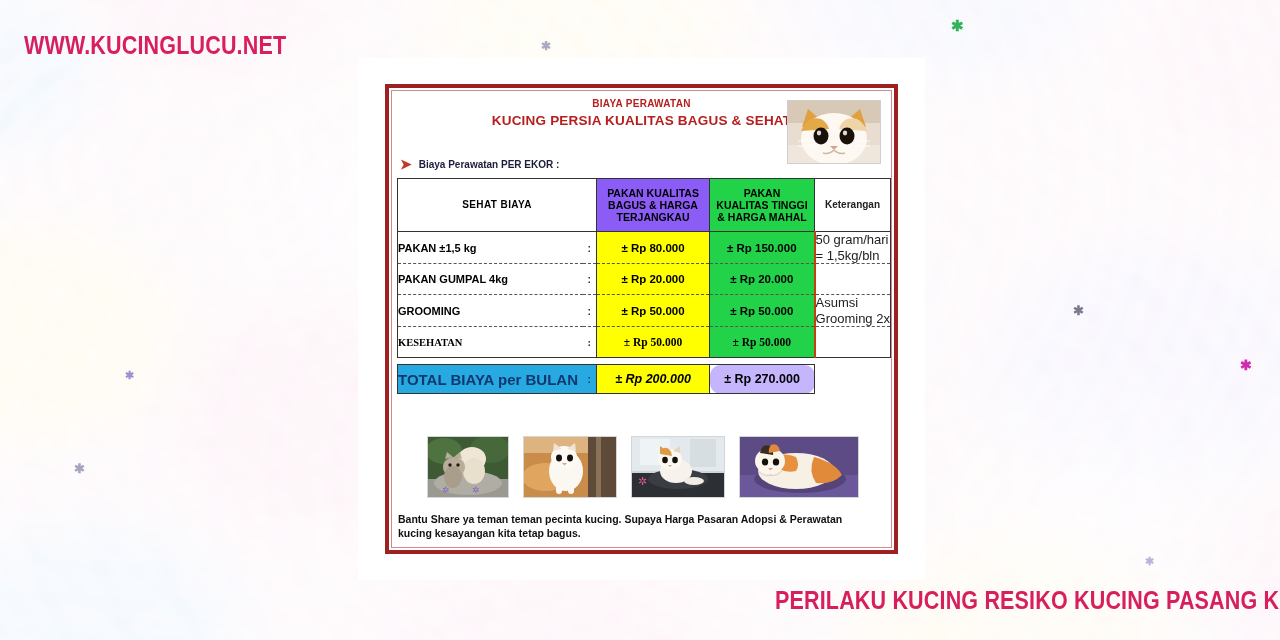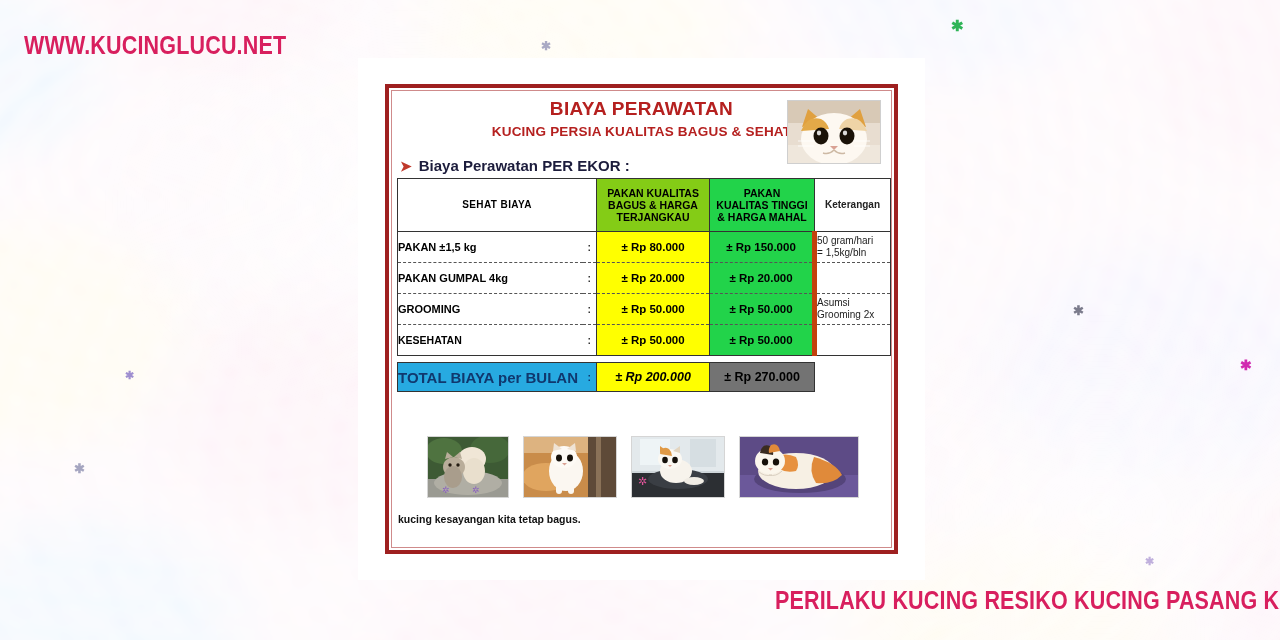--- a/index.html
+++ b/index.html
@@ -66,69 +66,69 @@
   #wm-bottom{left:775px;top:586px;font-size:25px;}
 
   
   #panel{position:absolute;left:358px;top:58px;width:567px;height:522px;background:#fff;}
   #card{position:absolute;left:385px;top:84px;width:513px;height:470px;
         border:4px solid #9e2020;background:#fff;box-sizing:border-box;}
   #card-inner{position:absolute;inset:2px;border:1px solid #cf8b8b;box-sizing:border-box;}
 
   
   .titles{position:absolute;left:0;right:0;top:10px;text-align:center;}
-  .t1{color:#b5201f;font-weight:bold;font-size:19px;letter-spacing:.3px;}
+  .t1{color:#b5201f;font-weight:bold;font-size:10px;letter-spacing:.3px;}
   .t2{color:#b5201f;font-weight:bold;font-size:13.5px;letter-spacing:.2px;margin-top:4px;}
 
   #cat-head{position:absolute;right:13px;top:12px;width:92px;height:62px;border:1px solid #cfcfcf;overflow:hidden;background:#efe6dc;}
   #cat-head svg{display:block;}
 
   .subline{position:absolute;left:11px;top:69px;display:flex;align-items:center;gap:7px;}
   .arrow{color:#c0392b;font-size:14px;line-height:1;font-weight:bold;}
-  .sub-txt{font-size:15px;font-weight:bold;color:#1c1c3c;}
+  .sub-txt{font-size:10px;font-weight:bold;color:#1c1c3c;}
 
   
   #tbl{position:absolute;left:8px;top:90px;width:493px;border-collapse:collapse;
        font-size:10.5px;table-layout:fixed;}
   #tbl td,#tbl th{padding:0;vertical-align:middle;}
   .c-name{width:185px;}
   .c-colon{width:14px;}
   .c-yel{width:113px;}
   .c-grn{width:105px;}
   .c-ket{width:76px;}
 
   .hd{border:1px solid #333;text-align:center;font-weight:bold;height:52px;
       font-size:10.5px;line-height:1.15;color:#000;}
   .hd-name{font-size:10px;letter-spacing:.4px;}
-  .hd-yel{background:#84cc16;text-align:center;}
+  .hd-yel{background:#8b5cf6;text-align:center;}
   .hd-grn{background:#22d34a;}
   .hd-ket{font-weight:bold;font-size:10px;color:#222;}
 
   .row td{height:30px;}
   .nm{font-weight:bold;font-size:11px;padding-left:7px;color:#000;
       border-left:1px solid #333;border-right:none;}
   .nm-sm{font-size:10.5px;}
   .cl{text-align:center;color:#333;font-weight:bold;border-right:1px solid #333;}
   .val{text-align:center;font-weight:bold;font-size:11.5px;color:#000;
        border-left:1px solid #333;border-right:1px solid #333;}
   .val.y{background:#ffff00;}
   .val.g{background:#22d34a;}
-  .ket{font-size:10px;line-height:1.2;padding-left:4px;color:#222;
-       border-left:5px solid #c2410c;border-right:1px solid #333;}
+  .ket{font-size:13px;line-height:1.2;padding-left:4px;color:#222;
+       border-left:2px solid #c2410c;border-right:1px solid #333;}
   .dash-b{border-bottom:1px dashed #555;}
-  .solid-b{border-bottom:1px solid #333;}
+  .solid-b{border-bottom:1px solid #333;font-family:Liberation Serif, serif;}
 
   
   .tot td{height:28px;}
   .tot-nm{background:#27aae1;color:#10386e;font-weight:bold;font-size:15px;
           padding-left:7px;border:1px solid #333;border-right:none;}
   .tot-cl{background:#27aae1;text-align:center;color:#10386e;font-weight:bold;border:1px solid #333;border-left:none;}
   .tot-val{text-align:center;font-weight:bold;font-size:12.5px;border:1px solid #333;}
   .tot-val.y{background:#ffff00;font-style:italic;}
-  .tot-val.g{background:#737373;}
+  .tot-val.g{background:#c4b5fd;border-radius:11px;}
 
   .yr td{height:25px;}
   .yr-nm{font-size:10.5px;padding-left:7px;border:1px solid #555;border-right:none;color:#111;}
   .yr-cl{text-align:center;color:#555;border:1px solid #555;border-left:none;}
   .yr-val{text-align:center;font-size:11px;border:1px solid #555;color:#111;}
   .spacer td{height:6px;border:none;}
 
   
   #photos{position:absolute;left:38px;top:348px;display:flex;gap:14px;align-items:flex-start;}
   .photo{border:1px solid #d5d5d5;background:#ddd;overflow:hidden;}
@@ -336,15 +336,16 @@
         <path d="M40 14 q-2 -9 -9 -6 q-3 4 -2 8 z" fill="#e08a3a"></path>
         <ellipse cx="25" cy="25" rx="3.2" ry="3.6" fill="#15100a"></ellipse>
         <ellipse cx="36" cy="25" rx="3.2" ry="3.6" fill="#15100a"></ellipse>
         <path d="M28 31 h5 l-2.5 2.5 z" fill="#d9a193"></path>
         <path d="M18 34 q6 6 14 4 M42 34 q-6 6 -13 4" stroke="#d9cfc0" stroke-width="1" fill="none"></path>
       </svg>
     </div>
   </div>
 
   <div id="note">
+    <div>Bantu Share ya teman teman pecinta kucing. Supaya Harga Pasaran Adopsi &amp; Perawatan</div>
     <div>kucing kesayangan kita tetap bagus.</div>
   </div>
 </div>
 
 </body></html>

